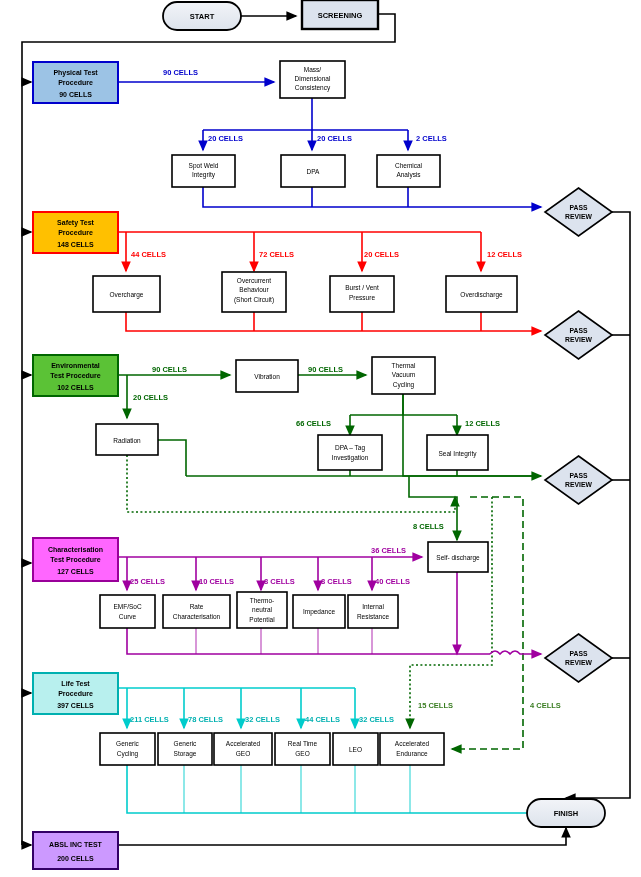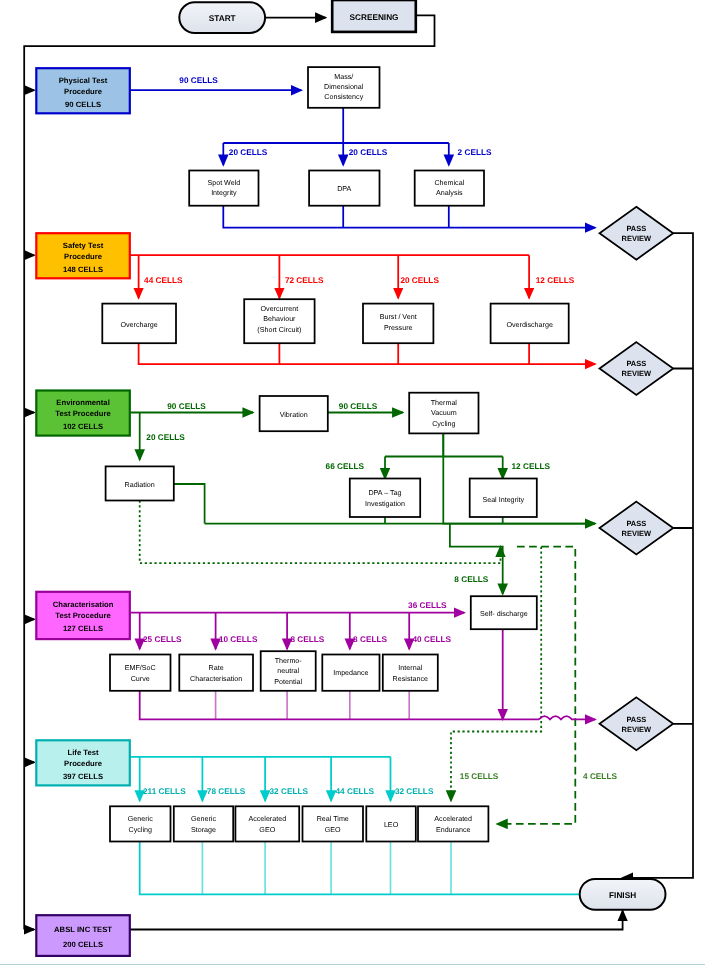--- a/index.html
+++ b/index.html
@@ -1,17 +1,17 @@
 <!DOCTYPE html>
 <html><head>
 <meta charset="utf-8">
 <style>
   html,body{margin:0;padding:0;background:#ffffff;}
   body{width:641px;height:877px;font-family:"Liberation Sans",sans-serif;}
-  #stage{position:relative;width:641px;height:877px;overflow:hidden;background:#0f766e;}
+  #stage{position:relative;width:641px;height:877px;overflow:hidden;background:#3b82f6;}
   svg{display:block;}
   .bxtext{font-family:"Liberation Sans",sans-serif;font-size:6.5px;fill:#000;text-anchor:middle;}
   .bxtext-b{font-family:"Liberation Sans",sans-serif;font-size:7px;font-weight:bold;fill:#000;text-anchor:middle;}
   .lbl{font-family:"Liberation Sans",sans-serif;font-size:7.5px;font-weight:bold;}
   .termtext{font-family:"Liberation Sans",sans-serif;font-size:7.5px;font-weight:bold;fill:#000;text-anchor:middle;}
   .diamondtext{font-family:"Liberation Sans",sans-serif;font-size:6.8px;font-weight:bold;fill:#000;text-anchor:middle;}
 </style>
 </head>
 <body>
 

